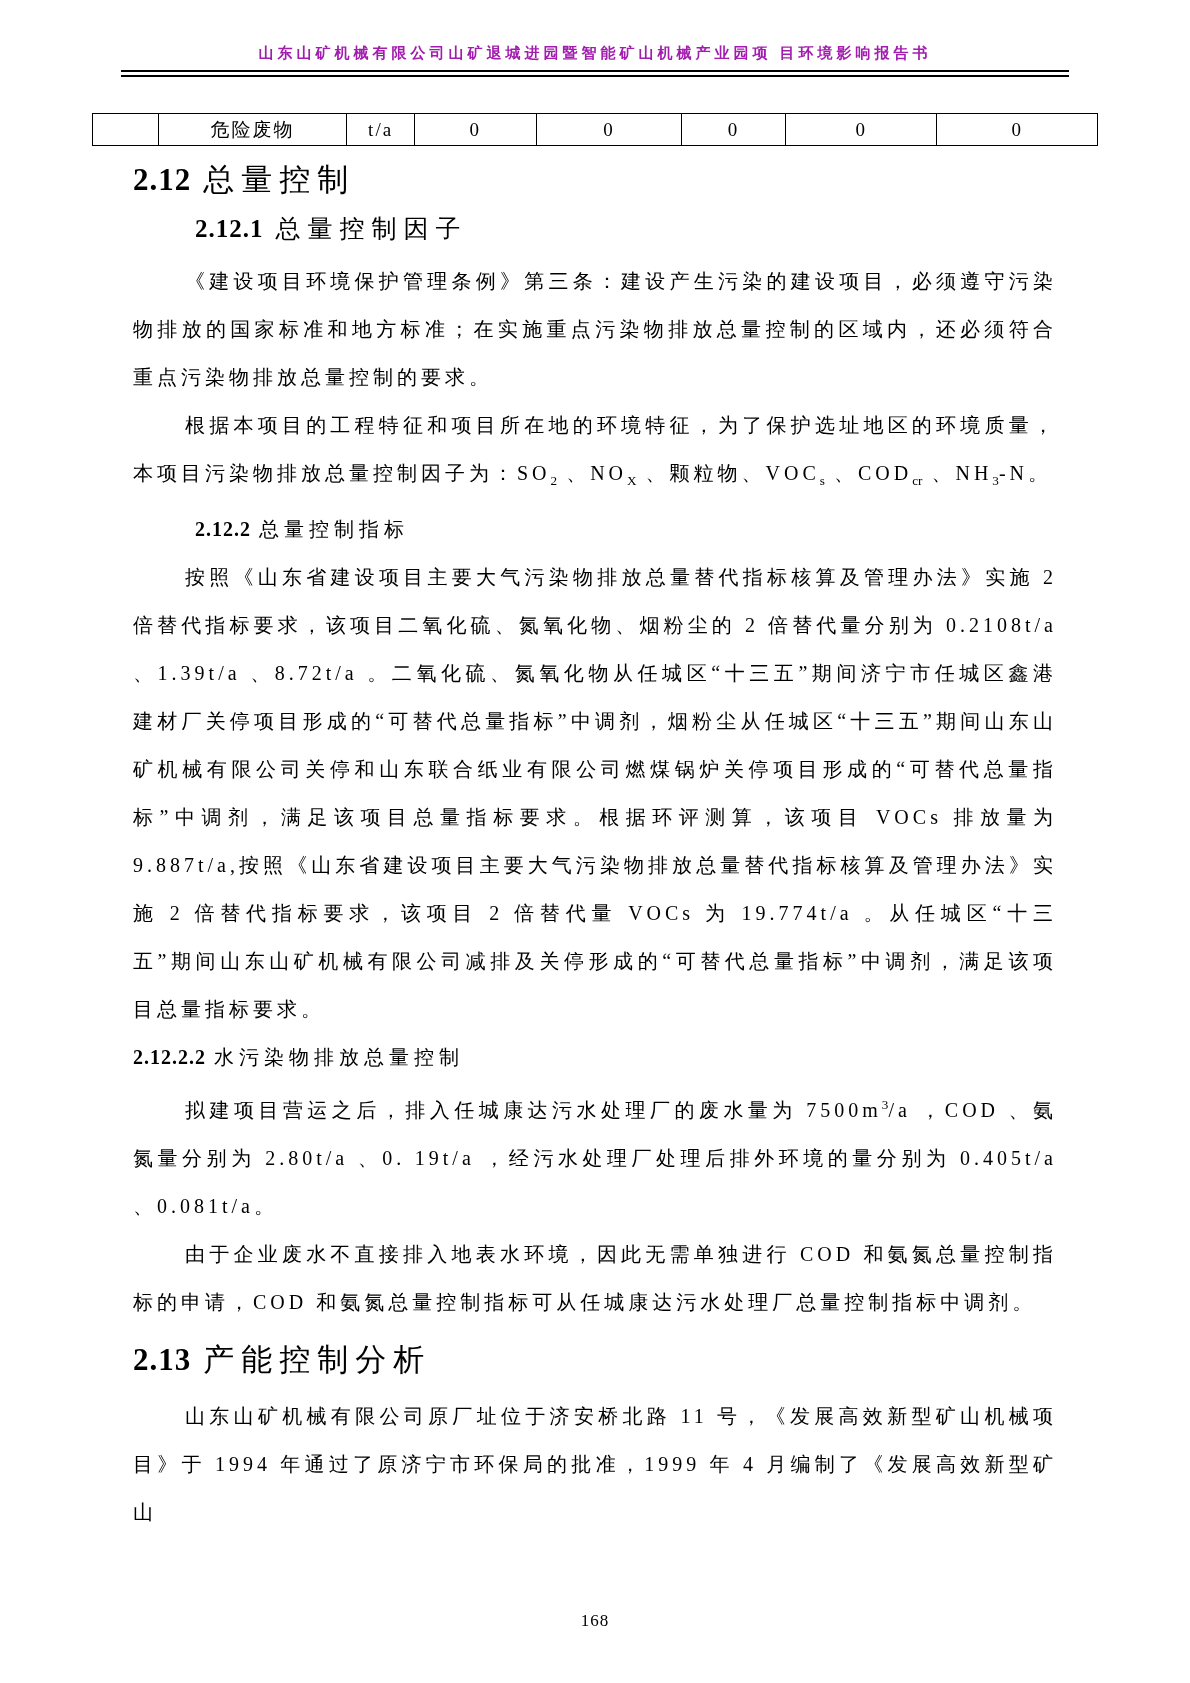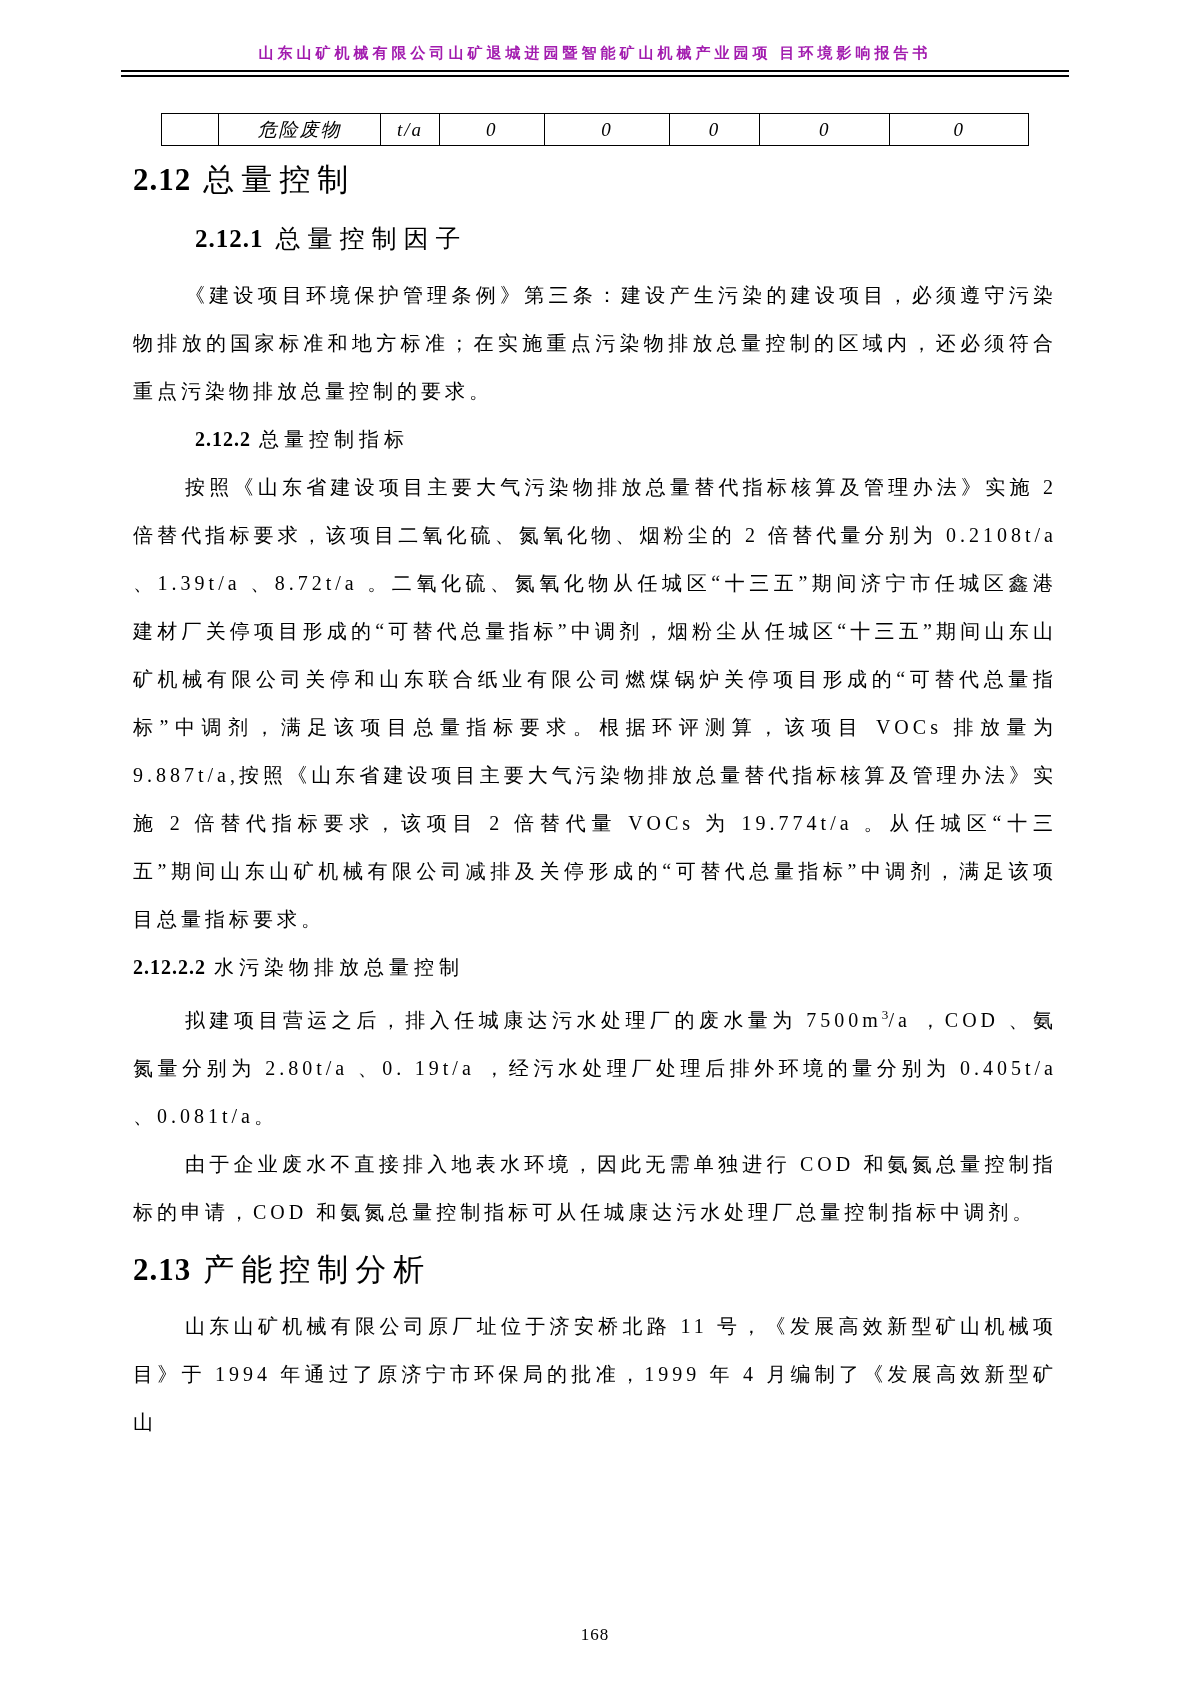--- a/index.html
+++ b/index.html
@@ -26,25 +26,24 @@
   }
   .hdr-rule {
     width: 948px;
     margin: 7px auto 0;
     height: 3px;
     border-top: 2px solid #000;
     border-bottom: 2px solid #000;
   }
   
   table.data-table {
-    width: 868px;
+    width: 1006px;
     margin: 36px auto 16px;
     border-collapse: collapse;
     table-layout: fixed;
-    font-style: italic;
   }
   table.data-table td {
     border: 1.5px solid #000;
     height: 31px;
     text-align: center;
     vertical-align: middle;
     font-size: 19px;
     letter-spacing: 2px;
     padding: 0;
   }
@@ -63,40 +62,40 @@
     font-weight: 700;
     letter-spacing: 1px;
     margin-right: 12px;
   }
   .h-title {
     font-family: "Liberation Sans", "DejaVu Sans", sans-serif;
     font-weight: 500;
   }
   .h-1 { font-size: 31px; line-height: 36px; margin: 16px 0 14px; }
   .h-1 .h-title { letter-spacing: 7px; }
-  .h-2 { font-size: 25px; line-height: 36px; margin: 22px 0 14px; padding-left: 62px; }
+  .h-2 { font-size: 25px; line-height: 28px; margin: 16px 0 14px; padding-left: 62px; }
   .h-2 .h-title { letter-spacing: 7px; }
   .h-3 { font-size: 20px; line-height: 48px; margin: 0; padding-left: 62px; }
   .h-3 .h-title { letter-spacing: 5px; }
   .h-4 { font-size: 20px; line-height: 48px; margin: 0; }
   .h-4 .h-title { letter-spacing: 5px; }
   .h-3 .h-num, .h-4 .h-num { margin-right: 8px; }
   .para {
     font-size: 20px;
     line-height: 48px;
     letter-spacing: 4px;
     text-align: justify;
     text-indent: 52px;
     margin: 0;
   }
   .para sub, .para sup { font-size: 66%; letter-spacing: 0; }
   
   .page-number {
     position: absolute;
-    bottom: 38px;
+    bottom: 52px;
     left: 0;
     width: 100%;
     text-align: center;
     font-size: 17px;
     letter-spacing: 1px;
   }
 </style>
 </head>
 <body>
 
@@ -119,20 +118,21 @@
           <td>0</td>
           <td>0</td>
         </tr>
       </tbody>
   </table>
 
   <div class="content" id="content">
       <div class="h-1"><span class="h-num">2.12</span><span class="h-title">总量控制</span></div>
       <div class="h-2"><span class="h-num">2.12.1</span><span class="h-title">总量控制因子</span></div>
       <p class="para">《建设项目环境保护管理条例》第三条：建设产生污染的建设项目，必须遵守污染物排放的国家标准和地方标准；在实施重点污染物排放总量控制的区域内，还必须符合重点污染物排放总量控制的要求。</p>
+      <p class="para">根据本项目的工程特征和项目所在地的环境特征，为了保护选址地区的环境质量，本项目污染物排放总量控制因子为：SO<sub>2</sub> 、NO<sub>X</sub> 、颗粒物、VOC<sub>s</sub> 、COD<sub>cr</sub> 、NH<sub>3</sub>-N。</p>
       <div class="h-3"><span class="h-num">2.12.2</span><span class="h-title">总量控制指标</span></div>
       <p class="para">按照《山东省建设项目主要大气污染物排放总量替代指标核算及管理办法》实施 2 倍替代指标要求，该项目二氧化硫、氮氧化物、烟粉尘的 2 倍替代量分别为 0.2108t/a 、1.39t/a 、8.72t/a 。二氧化硫、氮氧化物从任城区“十三五”期间济宁市任城区鑫港建材厂关停项目形成的“可替代总量指标”中调剂，烟粉尘从任城区“十三五”期间山东山矿机械有限公司关停和山东联合纸业有限公司燃煤锅炉关停项目形成的“可替代总量指标”中调剂，满足该项目总量指标要求。根据环评测算，该项目 VOCs 排放量为 9.887t/a,按照《山东省建设项目主要大气污染物排放总量替代指标核算及管理办法》实施 2 倍替代指标要求，该项目 2 倍替代量 VOCs 为 19.774t/a 。从任城区“十三五”期间山东山矿机械有限公司减排及关停形成的“可替代总量指标”中调剂，满足该项目总量指标要求。</p>
       <div class="h-4"><span class="h-num">2.12.2.2</span><span class="h-title">水污染物排放总量控制</span></div>
       <p class="para">拟建项目营运之后，排入任城康达污水处理厂的废水量为 7500m<sup>3</sup>/a ，COD 、氨氮量分别为 2.80t/a 、0. 19t/a ，经污水处理厂处理后排外环境的量分别为 0.405t/a 、0.081t/a。</p>
       <p class="para">由于企业废水不直接排入地表水环境，因此无需单独进行 COD 和氨氮总量控制指标的申请，COD 和氨氮总量控制指标可从任城康达污水处理厂总量控制指标中调剂。</p>
       <div class="h-1"><span class="h-num">2.13</span><span class="h-title">产能控制分析</span></div>
       <p class="para">山东山矿机械有限公司原厂址位于济安桥北路 11 号，《发展高效新型矿山机械项目》于 1994 年通过了原济宁市环保局的批准，1999 年 4 月编制了《发展高效新型矿山</p>
     </div>
 
   <div class="page-number">168</div>

